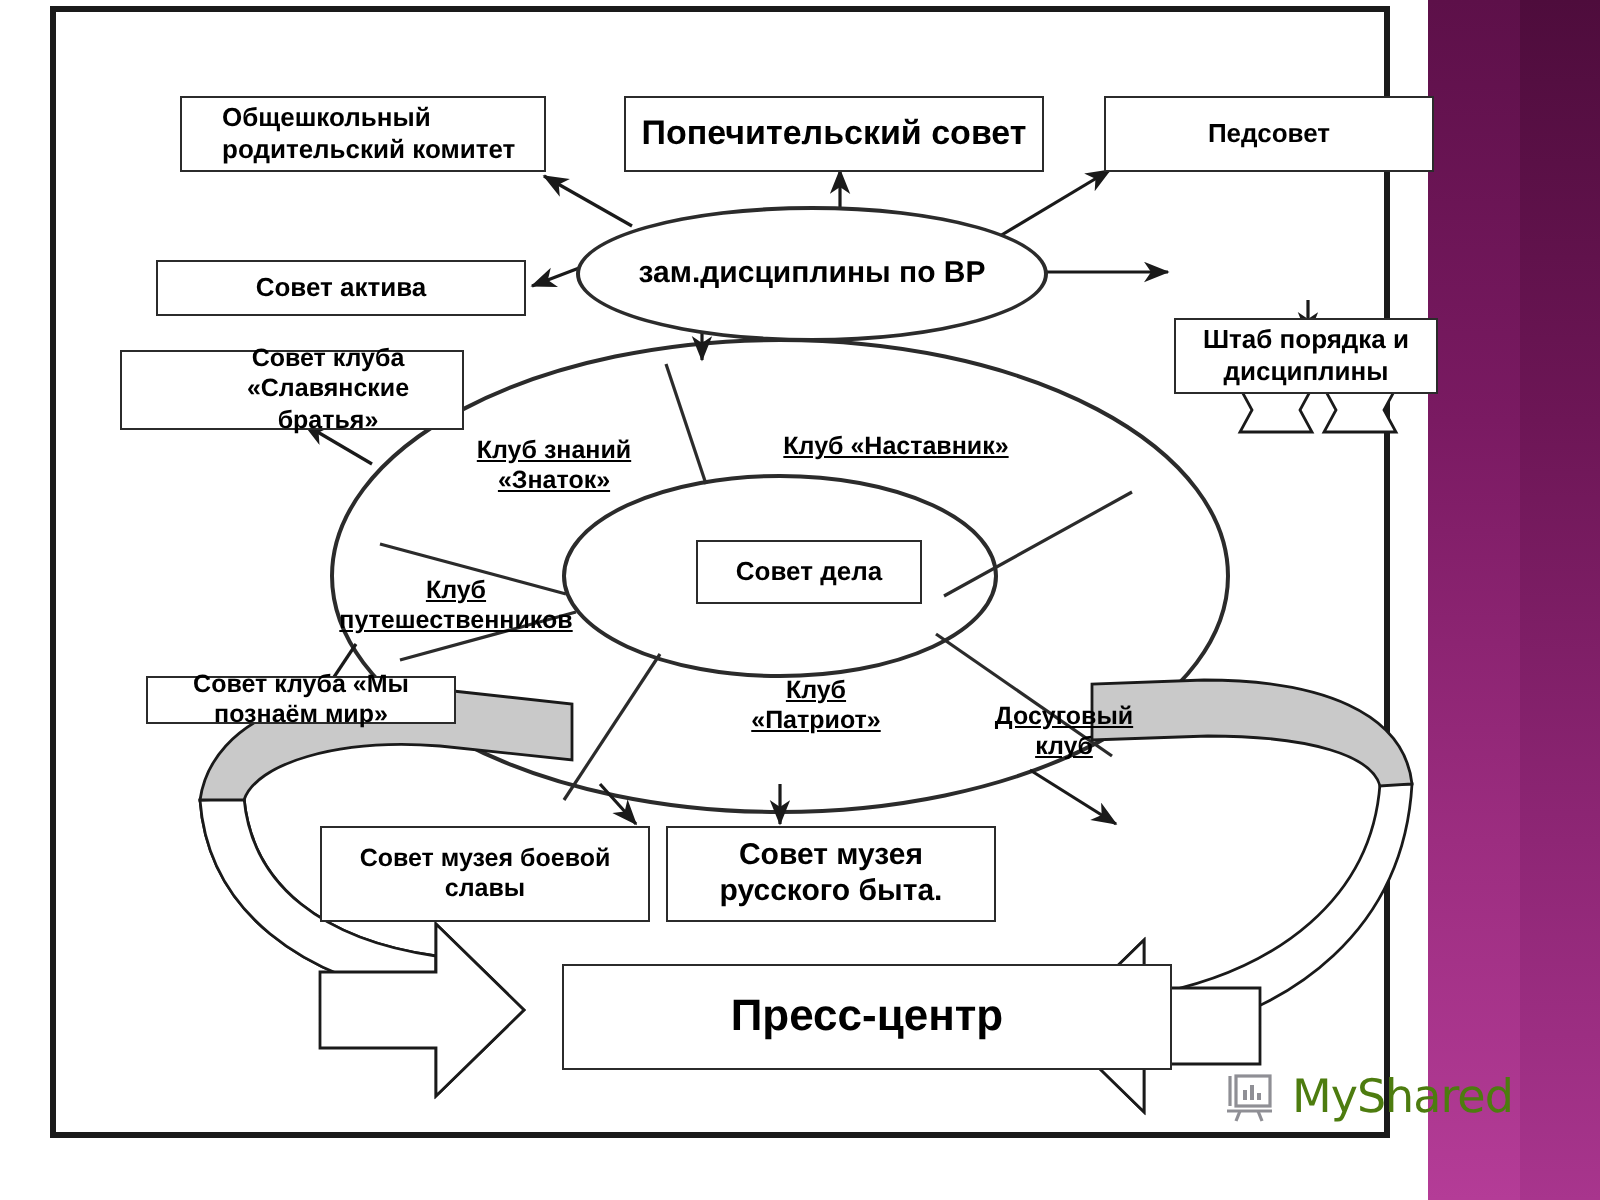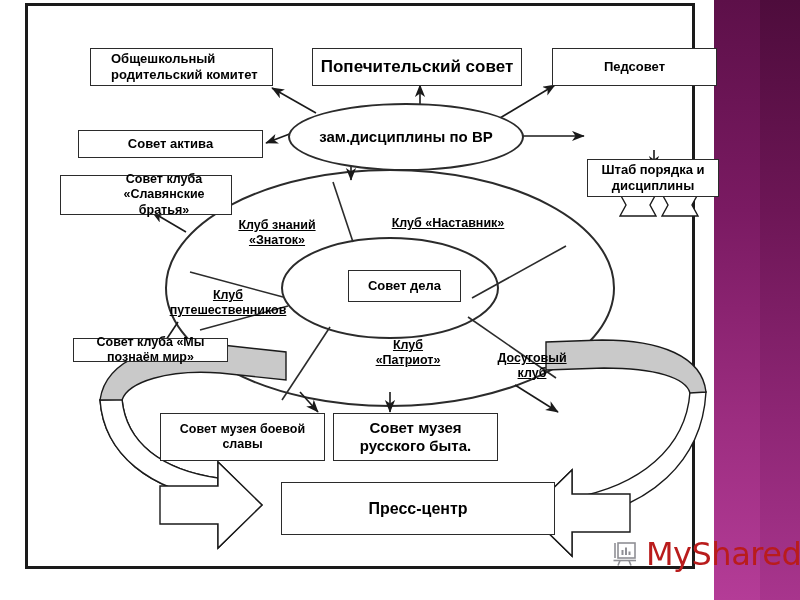--- a/index.html
+++ b/index.html
@@ -79,22 +79,22 @@
   #watermark {
     position: absolute;
     left: 612px;
     top: 535px;
     display: flex;
     align-items: center;
     gap: 6px;
   }
   #watermark .wm-text {
     font-family: "DejaVu Sans", sans-serif;
-    font-size: 32px;
-    color: #b91c1c;
+    font-size: 23px;
+    color: #4d7c0f;
     letter-spacing: -0.5px;
   }
 </style>
 </head>
 <body>
 
 <div id="slide">
 
   <div id="purple-band">
     <div class="seg-a"></div>
@@ -198,21 +198,21 @@
   <div class="label" style="left:360px; top:338px; width:96px; font-size:12.5px;">Клуб
 «Патриот»</div>
 
   <div class="node" style="left:160px; top:413px; width:165px; height:48px; font-size:12.5px;">Совет музея боевой
 славы</div>
 
   <div class="node" style="left:333px; top:413px; width:165px; height:48px; font-size:15px;">Совет музея русского
 быта.</div>
 
 
-  <div class="node" style="left:281px; top:482px; width:274px; height:53px; font-size:16px;">Пресс-центр</div>
+  <div class="node" style="left:281px; top:482px; width:305px; height:53px; font-size:22px;">Пресс-центр</div>
 
   <div id="watermark">
     <svg width="28" height="28" viewBox="0 0 28 28">
       <rect x="6" y="3" width="17" height="15" fill="#ffffff" stroke="#8f8f95" stroke-width="1.6"></rect>
       <rect x="9.5" y="10" width="2" height="5" fill="#8f8f95"></rect>
       <rect x="13" y="7.5" width="2" height="7.5" fill="#8f8f95"></rect>
       <rect x="16.5" y="11.5" width="2" height="3.5" fill="#8f8f95"></rect>
       <line x1="3" y1="3" x2="3" y2="18" stroke="#8f8f95" stroke-width="1.6"></line>
       <line x1="1.5" y1="20.5" x2="24" y2="20.5" stroke="#8f8f95" stroke-width="1.6"></line>
       <line x1="8" y1="20.5" x2="6" y2="25.5" stroke="#8f8f95" stroke-width="1.6"></line>

